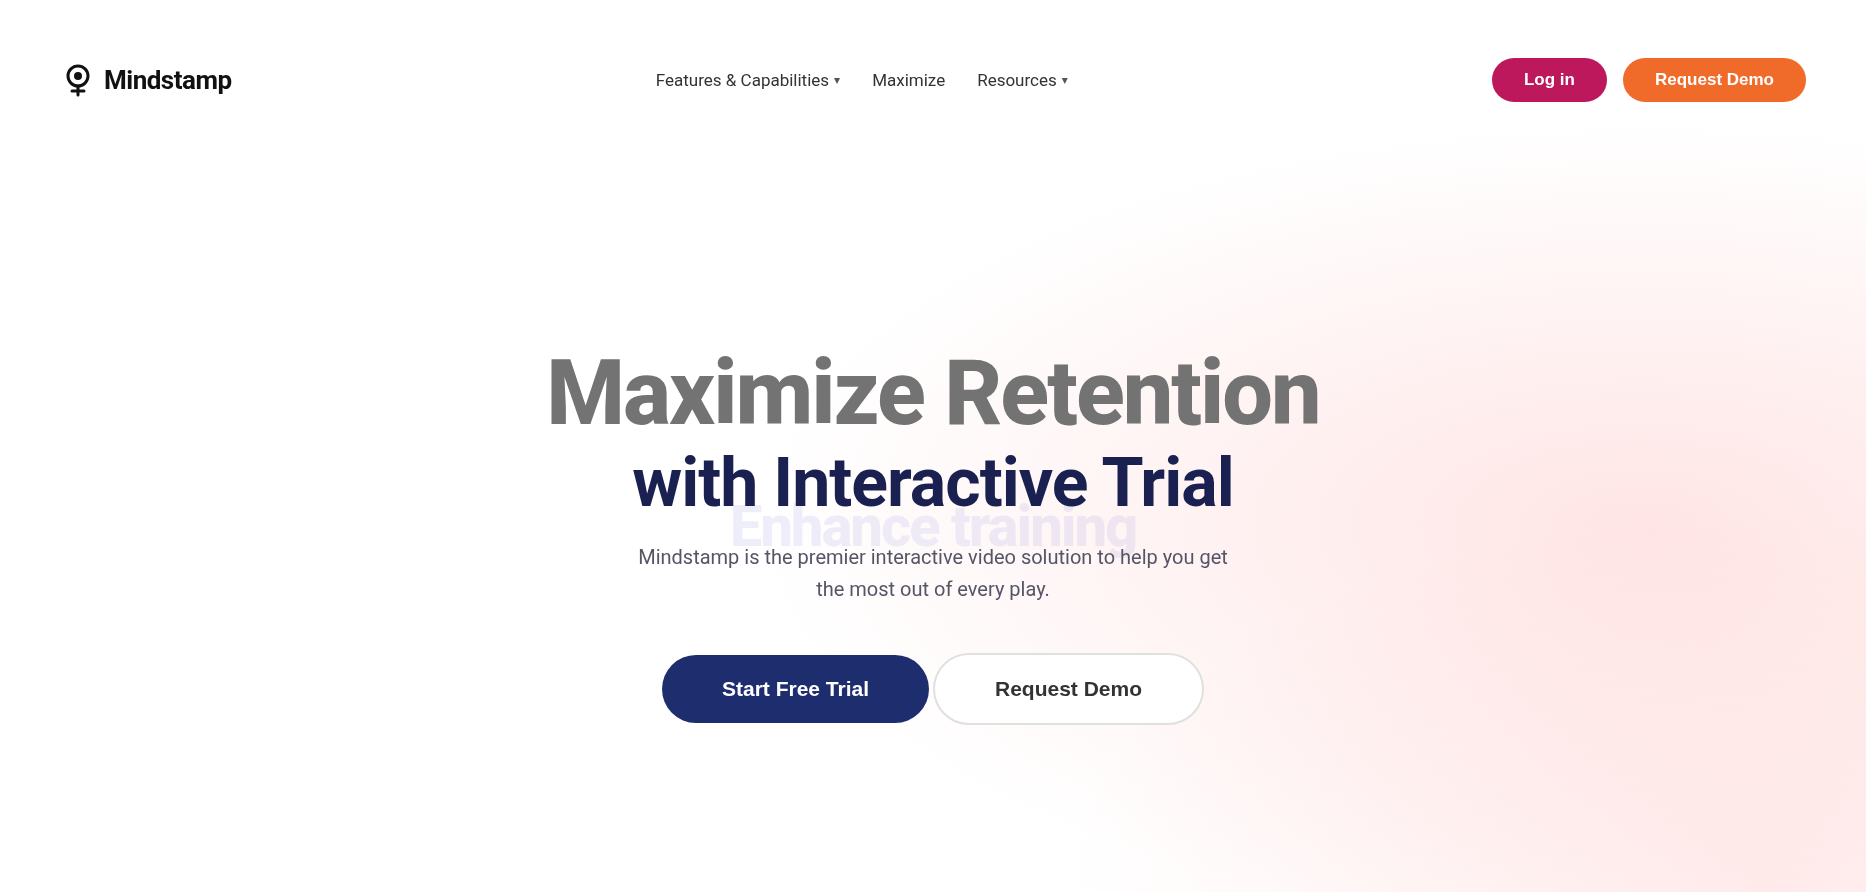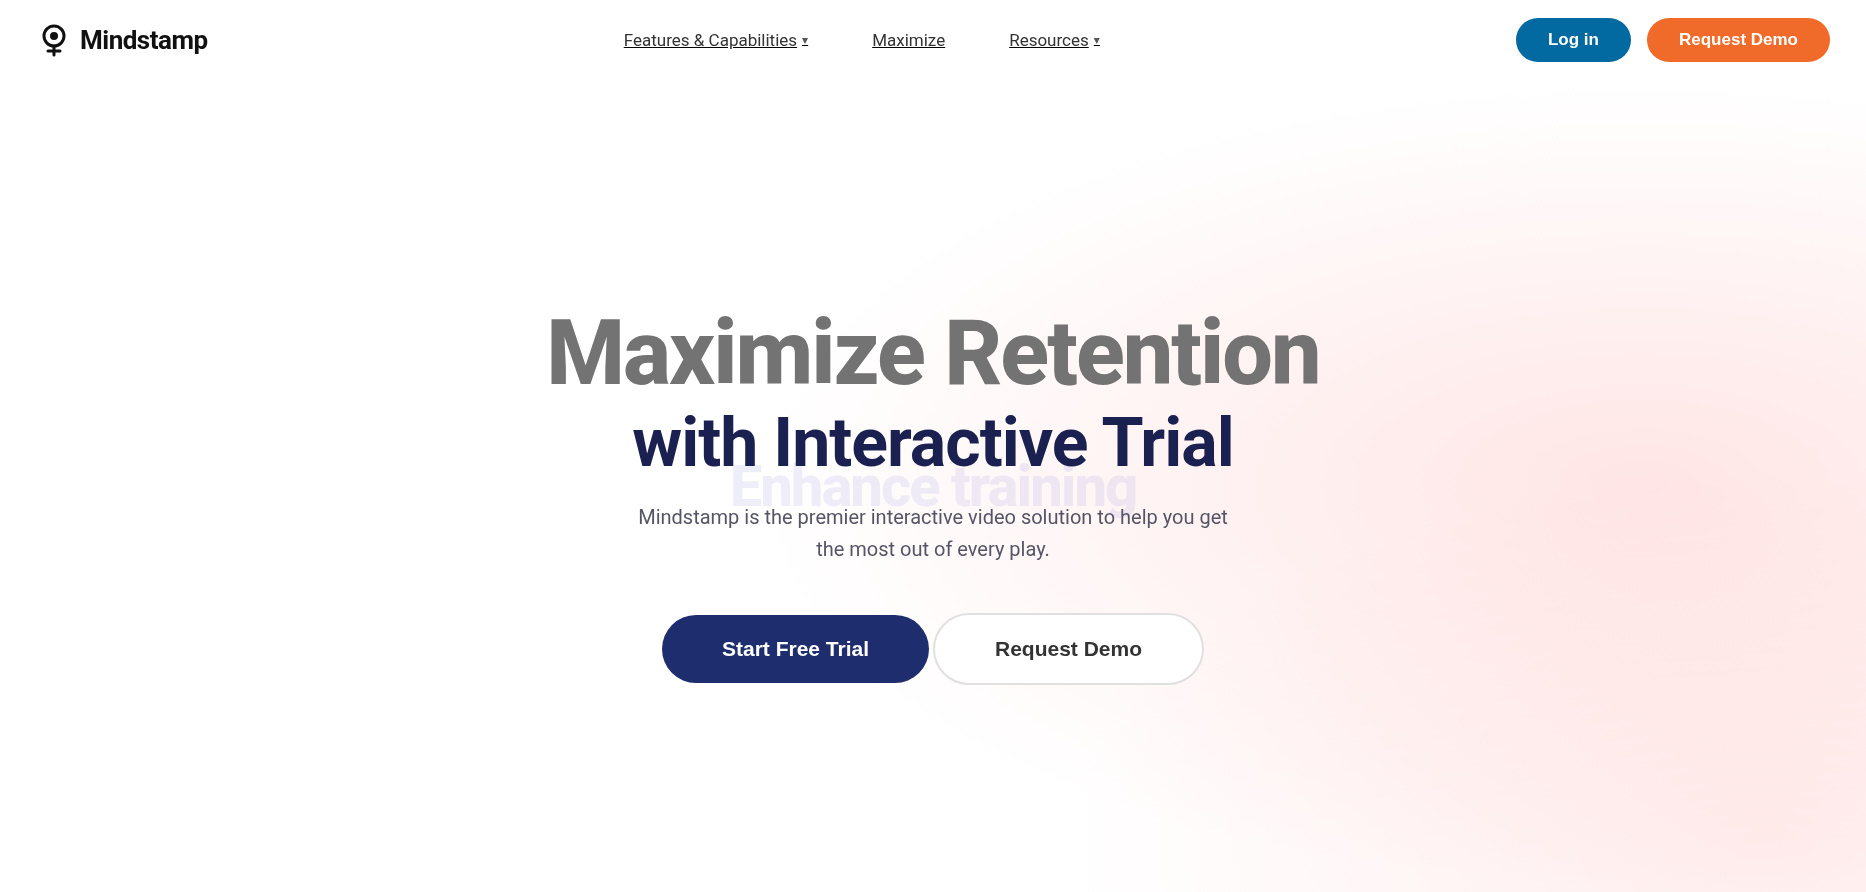--- a/index.html
+++ b/index.html
@@ -14,25 +14,26 @@
       min-height: 892px;
       overflow-x: hidden;
       background: #ffffff;
     }
 
     
     .navbar {
       display: flex;
       align-items: center;
       justify-content: space-between;
-      padding: 0 36px;
+      padding: 0 60px;
       height: 80px;
       background: #ffffff;
       position: relative;
       z-index: 10;
+      margin-top: 40px;
     }
 
     .logo-area {
       display: flex;
       align-items: center;
       gap: 8px;
       cursor: pointer;
     }
 
     .logo-icon {
@@ -43,23 +44,22 @@
     .logo-text {
       font-size: 26px;
       font-weight: 700;
       color: #111111;
       letter-spacing: -0.5px;
     }
 
     .nav-links {
       display: flex;
       align-items: flex-end;
-      gap: 64px;
+      gap: 32px;
       list-style: none;
-      text-decoration: underline;
     }
 
     .nav-links li {
       display: flex;
       align-items: center;
       gap: 5px;
       font-size: 17px;
       color: #333333;
       cursor: pointer;
     }
@@ -69,21 +69,21 @@
       color: #555;
     }
 
     .nav-actions {
       display: flex;
       align-items: center;
       gap: 16px;
     }
 
     .btn-login {
-      background: #0369a1;
+      background: #be185d;
       color: #ffffff;
       border: none;
       border-radius: 30px;
       padding: 12px 32px;
       font-size: 17px;
       font-weight: 600;
       cursor: pointer;
     }
 
     .btn-demo-nav {

